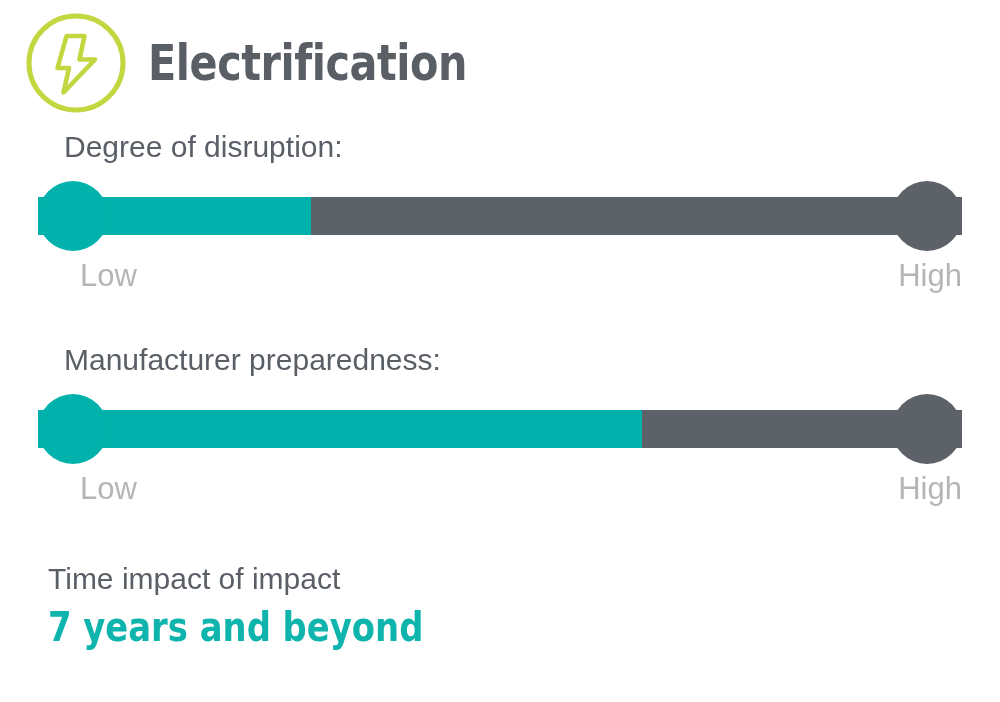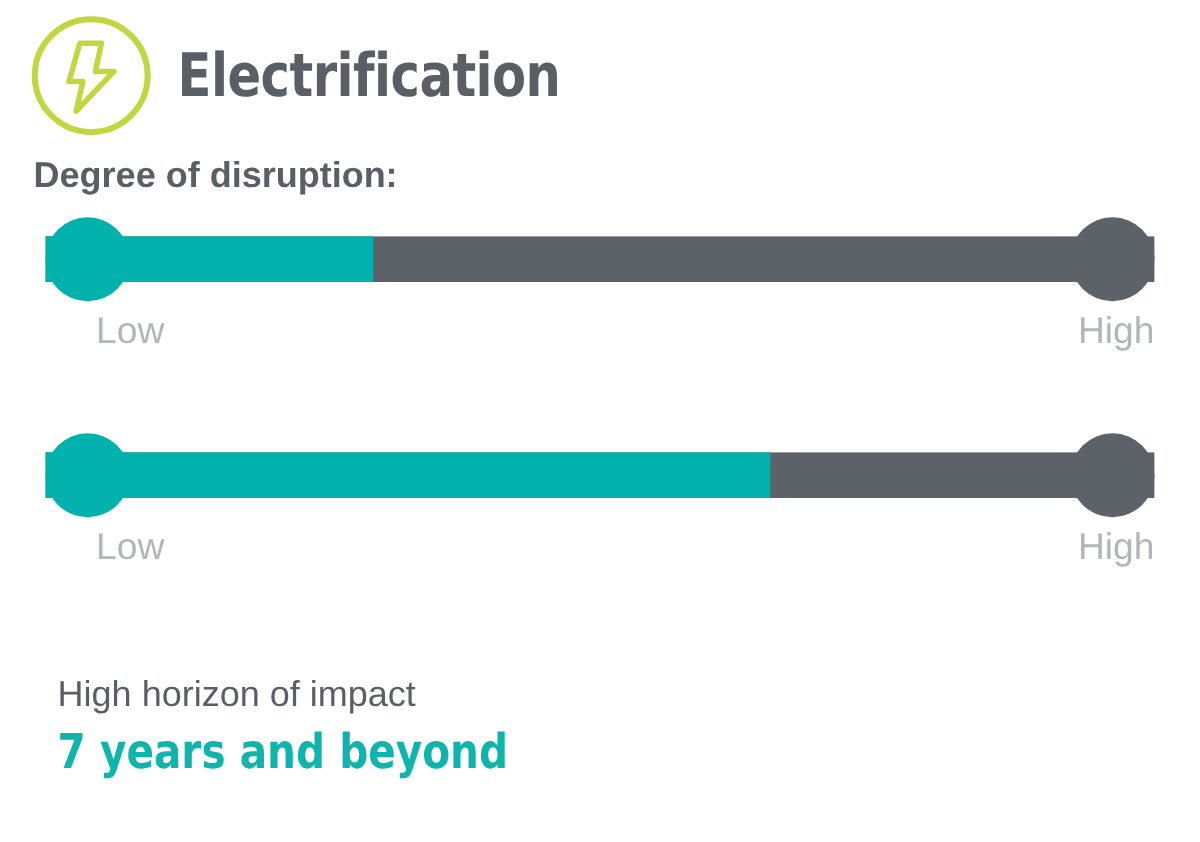--- a/index.html
+++ b/index.html
@@ -47,23 +47,23 @@
   
   .metric {
     position: absolute;
     left: 0;
     width: 1000px;
   }
   .metric-1 { top: 130px; }
   .metric-2 { top: 343px; }
 
   .metric-label {
-    margin-left: 28px;
+    margin-left: 64px;
     font-size: 30px;
-    font-weight: bold;
+    font-weight: normal;
     color: #5a5f66;
     line-height: 1.1;
     white-space: nowrap;
   }
 
   .slider {
     position: relative;
     margin-top: 18px;
     margin-left: 38px;
     width: 924px;
@@ -164,28 +164,29 @@
     <div class="knob knob-left"></div>
     <div class="knob knob-right"></div>
   </div>
   <div class="scale-row">
     <div class="scale-low">Low</div>
     <div class="scale-high">High</div>
   </div>
 </div>
 
 <div class="metric metric-2">
+  <div class="metric-label">Manufacturer preparedness:</div>
   <div class="slider">
     <div class="slider-track"></div>
     <div class="slider-fill" id="fill-1" style="width: 65.4%;"></div>
     <div class="knob knob-left"></div>
     <div class="knob knob-right"></div>
   </div>
   <div class="scale-row">
     <div class="scale-low">Low</div>
     <div class="scale-high">High</div>
   </div>
 </div>
 
 <div class="horizon">
-  <div class="horizon-label">High horizon of impact</div>
+  <div class="horizon-label">Time impact of impact</div>
   <div class="horizon-value">7 years and beyond</div>
 </div>
 
 </body></html>

